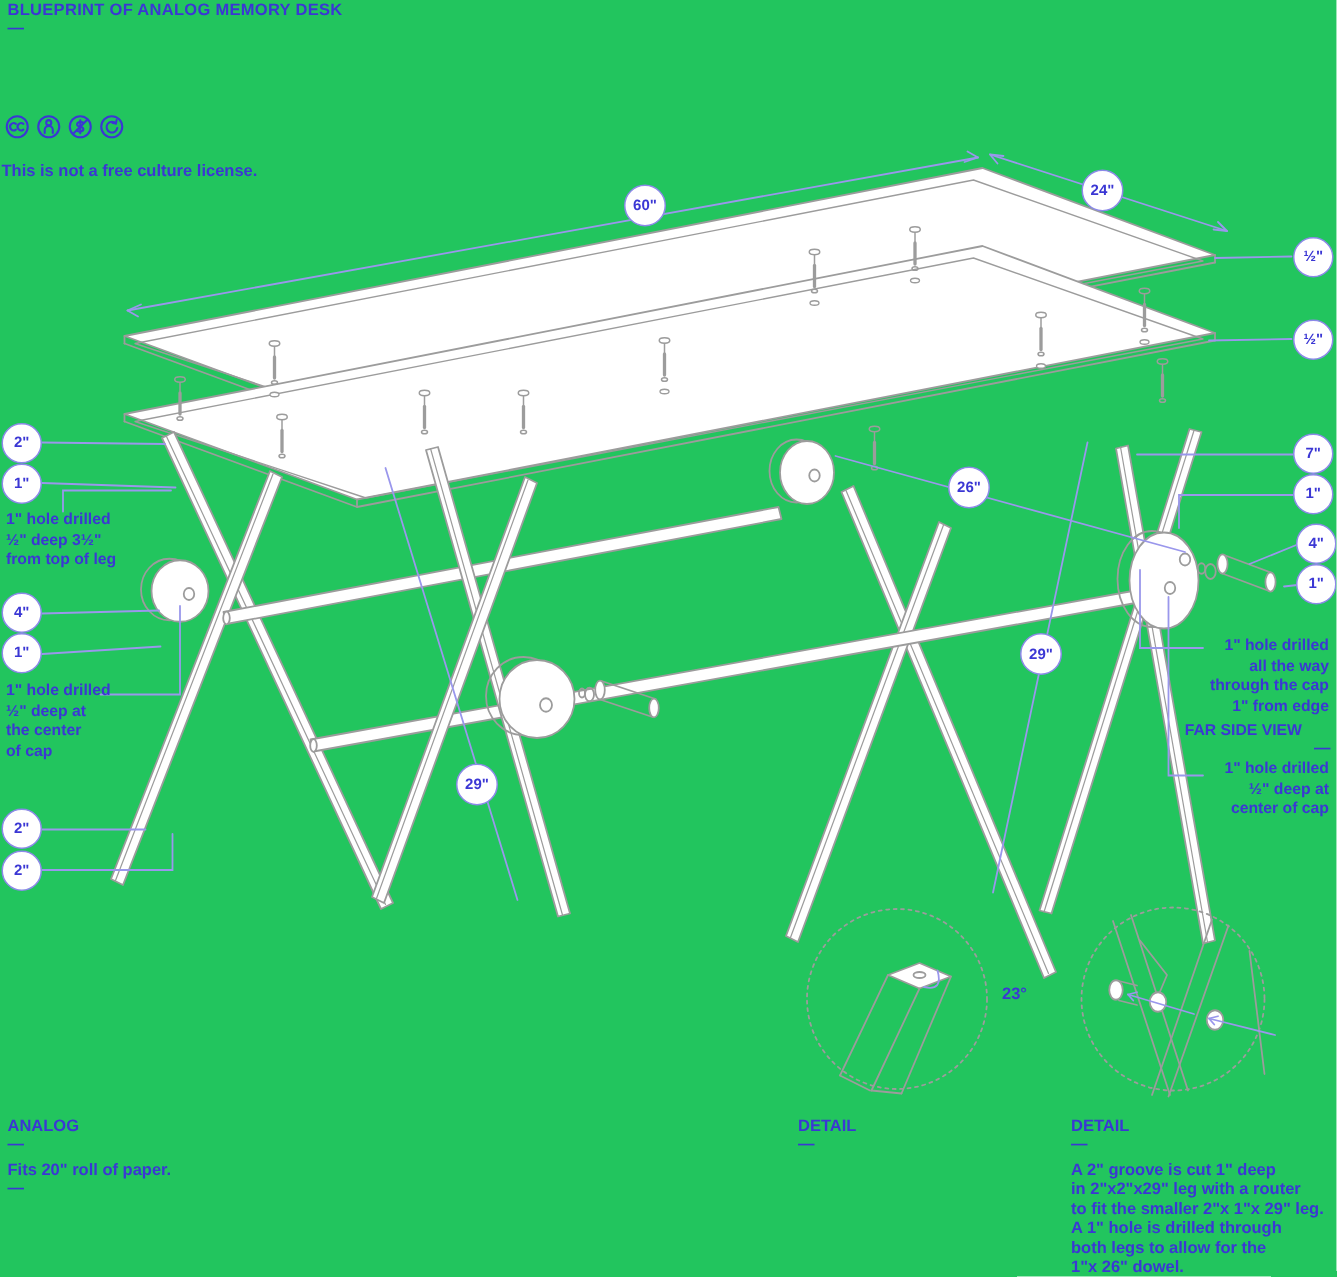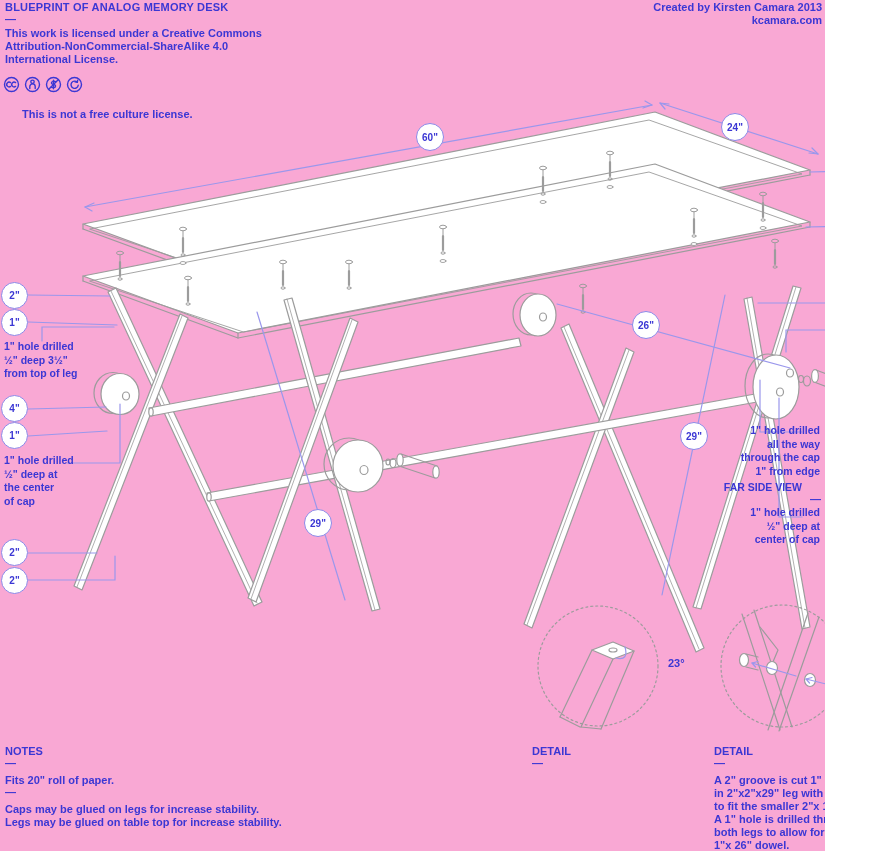--- a/index.html
+++ b/index.html
@@ -1,16 +1,16 @@
 <!DOCTYPE html>
 <html><head>
 <meta charset="utf-8">
 <style>
   html,body{margin:0;padding:0;background:#fff;}
-  .stage{position:relative;width:825px;height:851px;overflow:hidden;background:#f9a8d4;
+  .stage{position:relative;width:891px;height:851px;overflow:hidden;background:#22c55e;
          font-family:"Liberation Sans","DejaVu Sans",sans-serif;}
   .stage svg{position:absolute;left:0;top:0;}
   .blue{color:#3b37d4;font-weight:bold;}
   .abs{position:absolute;}
   .pre{white-space:pre-line;}
   .t11{font-size:11px;line-height:13px;}
   .t10{font-size:10.5px;line-height:13.5px;}
   .rt{text-align:right;}
   .dash{font-size:11px;line-height:11px;letter-spacing:-1px;}
   .callout{position:absolute;box-sizing:border-box;border:1.5px solid #8c89e8;border-radius:50%;
@@ -248,23 +248,20 @@
     <polyline points="802,432 760,432 760,380"></polyline>
     <polyline points="802,517 779,517 779,398"></polyline>
     <line x1="557" y1="304" x2="790" y2="368"></line>
     <line x1="725" y1="295" x2="662" y2="595"></line>
     <line x1="257" y1="312" x2="345" y2="600"></line>
   </g>
 </svg>
 
 <div class="abs blue t11" style="left:5px;top:1px;letter-spacing:0.2px;">BLUEPRINT OF ANALOG MEMORY DESK</div>
 <div class="abs blue dash" style="left:5px;top:14px;">—</div>
-<div class="abs blue t11 pre" style="left:5px;top:27px;width:260px;">This work is licensed under a Creative Commons
-Attribution-NonCommercial-ShareAlike 4.0
-International License.</div>
 
 <div class="ccrow">
   <svg width="17" height="17" viewBox="0 0 17 17">
     <g stroke="#3b37d4" stroke-width="1.4" fill="none" stroke-linecap="round">
       <circle cx="8.5" cy="8.5" r="7"></circle>
       <path d="M7.6 6.6 A2.4 2.4 0 1 0 7.6 10.4"></path>
       <path d="M12.6 6.6 A2.4 2.4 0 1 0 12.6 10.4"></path>
     </g>
   </svg>
   <svg width="17" height="17" viewBox="0 0 17 17">
@@ -284,23 +281,21 @@
   </svg>
   <svg width="17" height="17" viewBox="0 0 17 17">
     <g stroke="#3b37d4" stroke-width="1.4" fill="none" stroke-linecap="round">
       <circle cx="8.5" cy="8.5" r="7"></circle>
       <path d="M11.3 6.3 A3.6 3.6 0 1 0 12.2 9.3"></path>
       <path d="M11.3 6.3 l-2.3 -0.4 M11.3 6.3 l0.4 -2.2"></path>
     </g>
   </svg>
 </div>
 
-<div class="abs blue t11" style="left:22px;top:108px;">This is not a free culture license.</div>
-<div class="abs blue t11 pre rt" style="right:3px;top:1px;width:250px;">Created by Kirsten Camara 2013
-kcamara.com</div>
+<div class="abs blue t11" style="left:1px;top:108px;">This is not a free culture license.</div>
 
 <div class="callout c28" style="left:416px;top:123px;">
       <span>60"</span>
     </div>
 <div class="callout c28" style="left:721px;top:113px;">
       <span>24"</span>
     </div>
 <div class="callout c27" style="left:862px;top:158px;">
       <span>½"</span>
     </div>
@@ -359,28 +354,26 @@
 through the cap
 1" from edge</div>
 <div class="abs blue t10 rt" style="right:23px;top:481px;width:110px;">FAR SIDE VIEW</div>
 <div class="abs blue dash rt" style="right:5px;top:494px;width:110px;">—</div>
 <div class="abs blue t10 pre rt" style="right:5px;top:506px;width:110px;">1" hole drilled
 ½" deep at
 center of cap</div>
 <div class="abs blue" style="left:628px;top:657px;font-size:11px;padding-left:40px;">23°</div>
 
 <div class="abs notes-block" style="left:5px;top:745px;width:300px;">
-  <p class="blue t11">NOTES</p>
+  <p class="blue t11">ANALOG</p>
   <p class="blue dash">—</p>
   <div class="sp6"></div>
   <p class="blue t11">Fits 20" roll of paper.</p>
   <p class="blue dash">—</p>
   <div class="sp6"></div>
-  <p class="blue t11 pre">Caps may be glued on legs for increase stability.
-Legs may be glued on table top for increase stability.</p>
 </div>
 
 <div class="abs notes-block" style="left:532px;top:745px;width:170px;">
   <p class="blue t11">DETAIL</p>
   <p class="blue dash">—</p>
   <div class="sp6"></div>
 </div>
 
 <div class="abs notes-block" style="left:714px;top:745px;width:175px;">
   <p class="blue t11">DETAIL</p>

